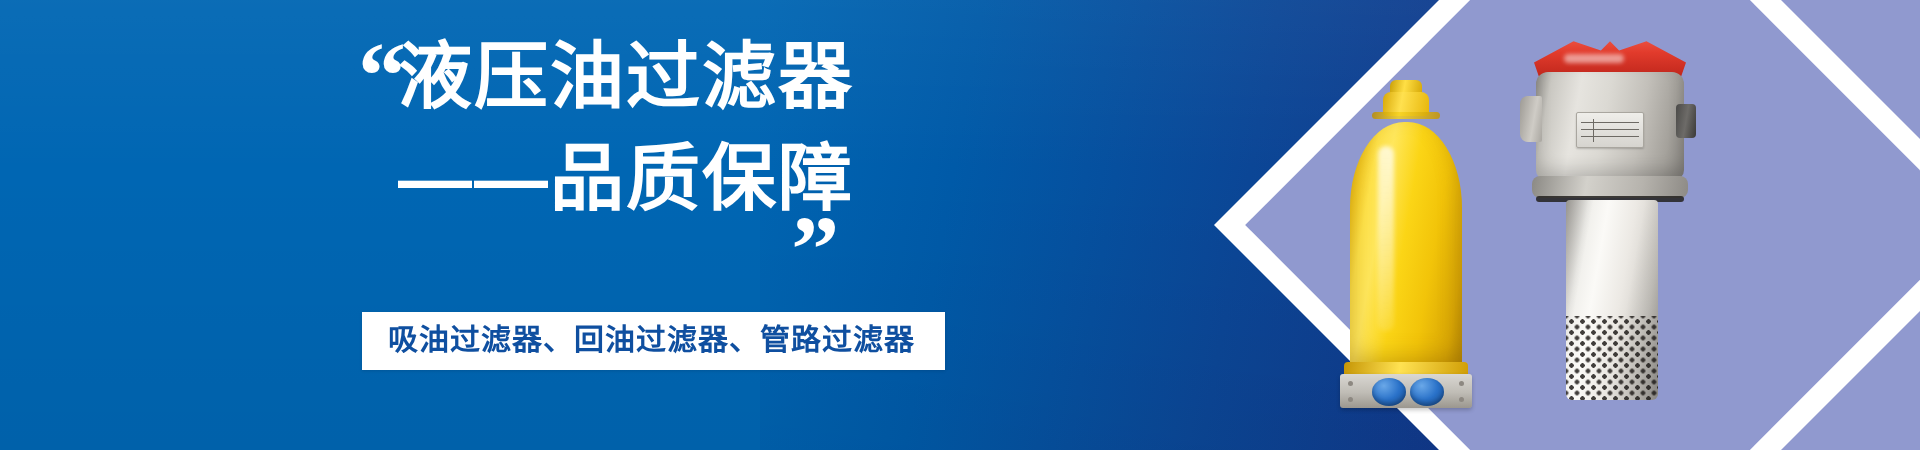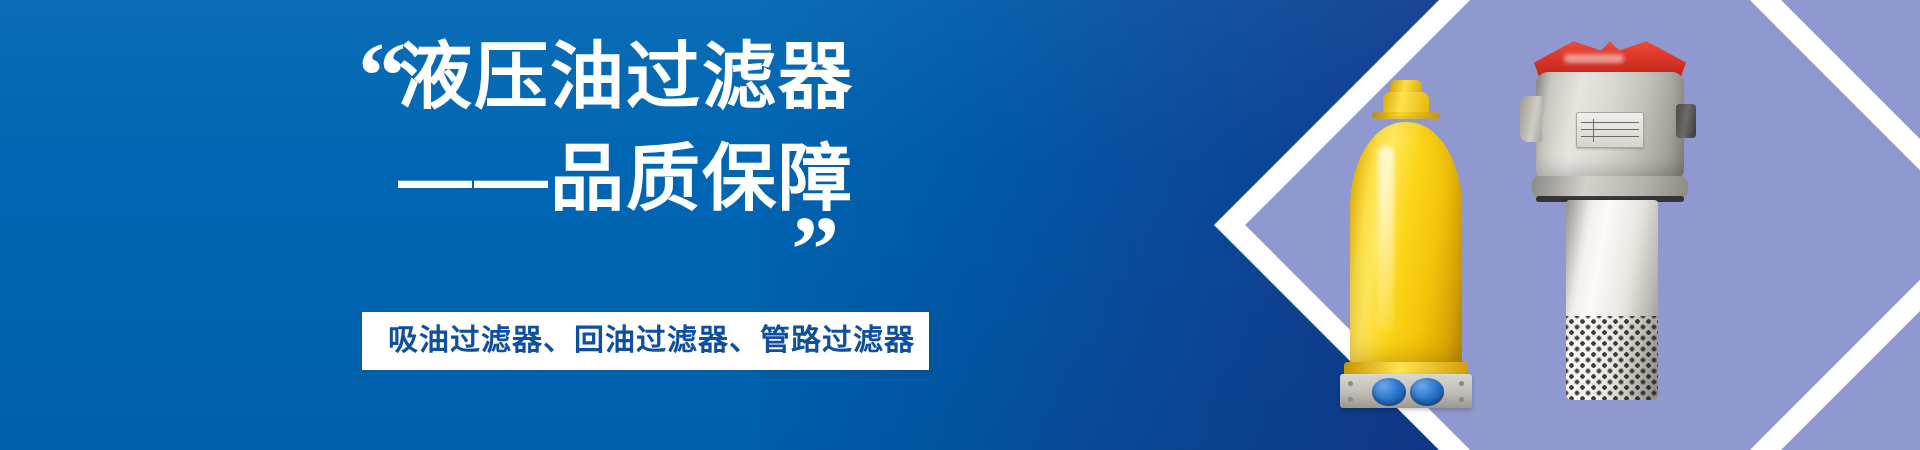--- a/index.html
+++ b/index.html
@@ -414,21 +414,21 @@
     color: #ffffff;
     letter-spacing: 2px;
     white-space: nowrap;
   }
 
   .subtitle-box {
     position: absolute;
     left: 362px;
     top: 312px;
     background: #ffffff;
-    padding: 11px 14px 13px 26px;
+    padding: 11px 30px 13px 26px;
     box-shadow: 0 1px 3px rgba(0,0,0,.12);
   }
   .subtitle-text {
     font-size: 30px;
     line-height: 34px;
     font-weight: 700;
     color: #0f4fa0;
     letter-spacing: 1px;
     white-space: nowrap;
   }

